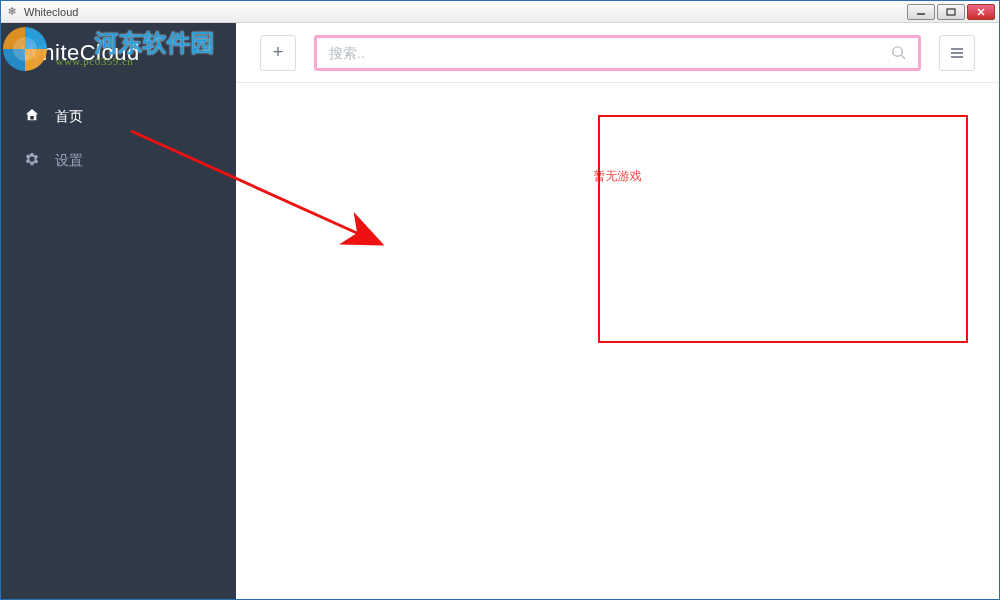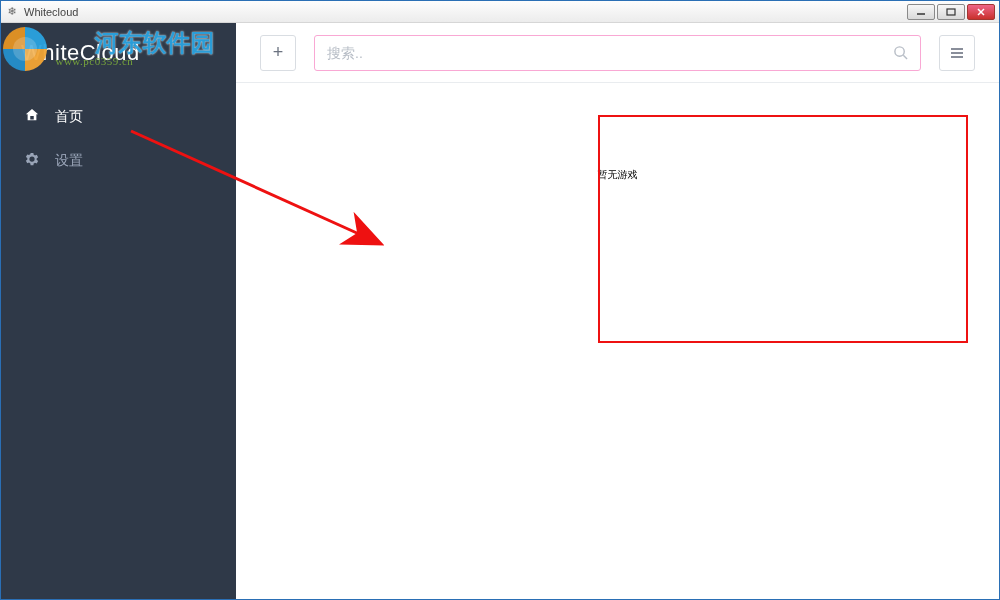--- a/index.html
+++ b/index.html
@@ -23,28 +23,28 @@
 .nav { padding-top: 25px; }
 .nav-item { height: 44px; display: flex; align-items: flex-start; padding: 0 22px; color: #9aa5b8; cursor: pointer; position: relative; }
 .nav-item.active { color: #fff; }
 .nav-item .nav-icon { width: 18px; display: inline-flex; align-items: center; justify-content: center; margin-right: 14px; font-size: 13px; }
 .nav-item .expand { position: absolute; right: 18px; font-size: 12px; color: #7d8799; }
 
 
 .main { flex: 1; background: #f4f6f8; display: flex; flex-direction: column; }
 .toolbar { height: 60px; background: #fff; border-bottom: 1px solid #e9ecef; display: flex; align-items: center; padding: 0 24px; gap: 18px; }
 .add-btn { width: 36px; height: 36px; border: 1px solid #d9dde2; background: #fff; border-radius: 3px; display: flex; align-items: center; justify-content: center; font-size: 18px; color: #6b7280; cursor: pointer; }
-.search-wrap { flex: 1; height: 36px; border: 1px solid #f9a8d4; border-radius: 3px; background: #fff; display: flex; align-items: center; padding: 0 12px; }
+.search-wrap { flex: 1; height: 36px; border: 3px solid #f9a8d4; border-radius: 3px; background: #fff; display: flex; align-items: center; padding: 0 12px; }
 .search-input { flex: 1; border: none; outline: none; height: 100%; font-size: 14px; color: #555; background: transparent; }
 .search-input::placeholder { color: #b7bdc6; }
 .search-icon { color: #b7bdc6; display: flex; align-items: center; }
 .menu-btn { width: 36px; height: 36px; border: 1px solid #d9dde2; background: #fff; border-radius: 3px; display: flex; align-items: center; justify-content: center; color: #6b7280; cursor: pointer; }
 
 .content { flex: 1; position: relative; background: #fff; }
-.empty-text { position: absolute; left: 50%; top: 85px; transform: translateX(-50%); font-size: 10px; color: #000000; }
+.empty-text { position: absolute; left: 50%; top: 85px; transform: translateX(-50%); font-size: 12px; color: #ef4444; }
 
 
 .red-box { position: absolute; border: 2px solid #e11; pointer-events: none; }
 .red-box.main-box { left: 362px; top: 32px; width: 370px; height: 228px; }
 .arrow-overlay { position: absolute; left: 0; top: 0; pointer-events: none; }
 
 .watermark { position: absolute; left: 2px; top: 4px; pointer-events: none; opacity: 0.95; }
 .watermark .wm-logo { width: 44px; height: 44px; border-radius: 50%; background: conic-gradient(#2aa3e0 0 25%, #f3a534 0 50%, #2590cc 0 75%, #e59424 0 100%); display: inline-block; vertical-align: middle; position: relative; }
 .watermark .wm-logo::after { content:""; position:absolute; inset:10px; background:#fff; border-radius:50%; opacity:0.2; }
 .watermark .wm-text { display: inline-block; vertical-align: middle; margin-left: 4px; }

